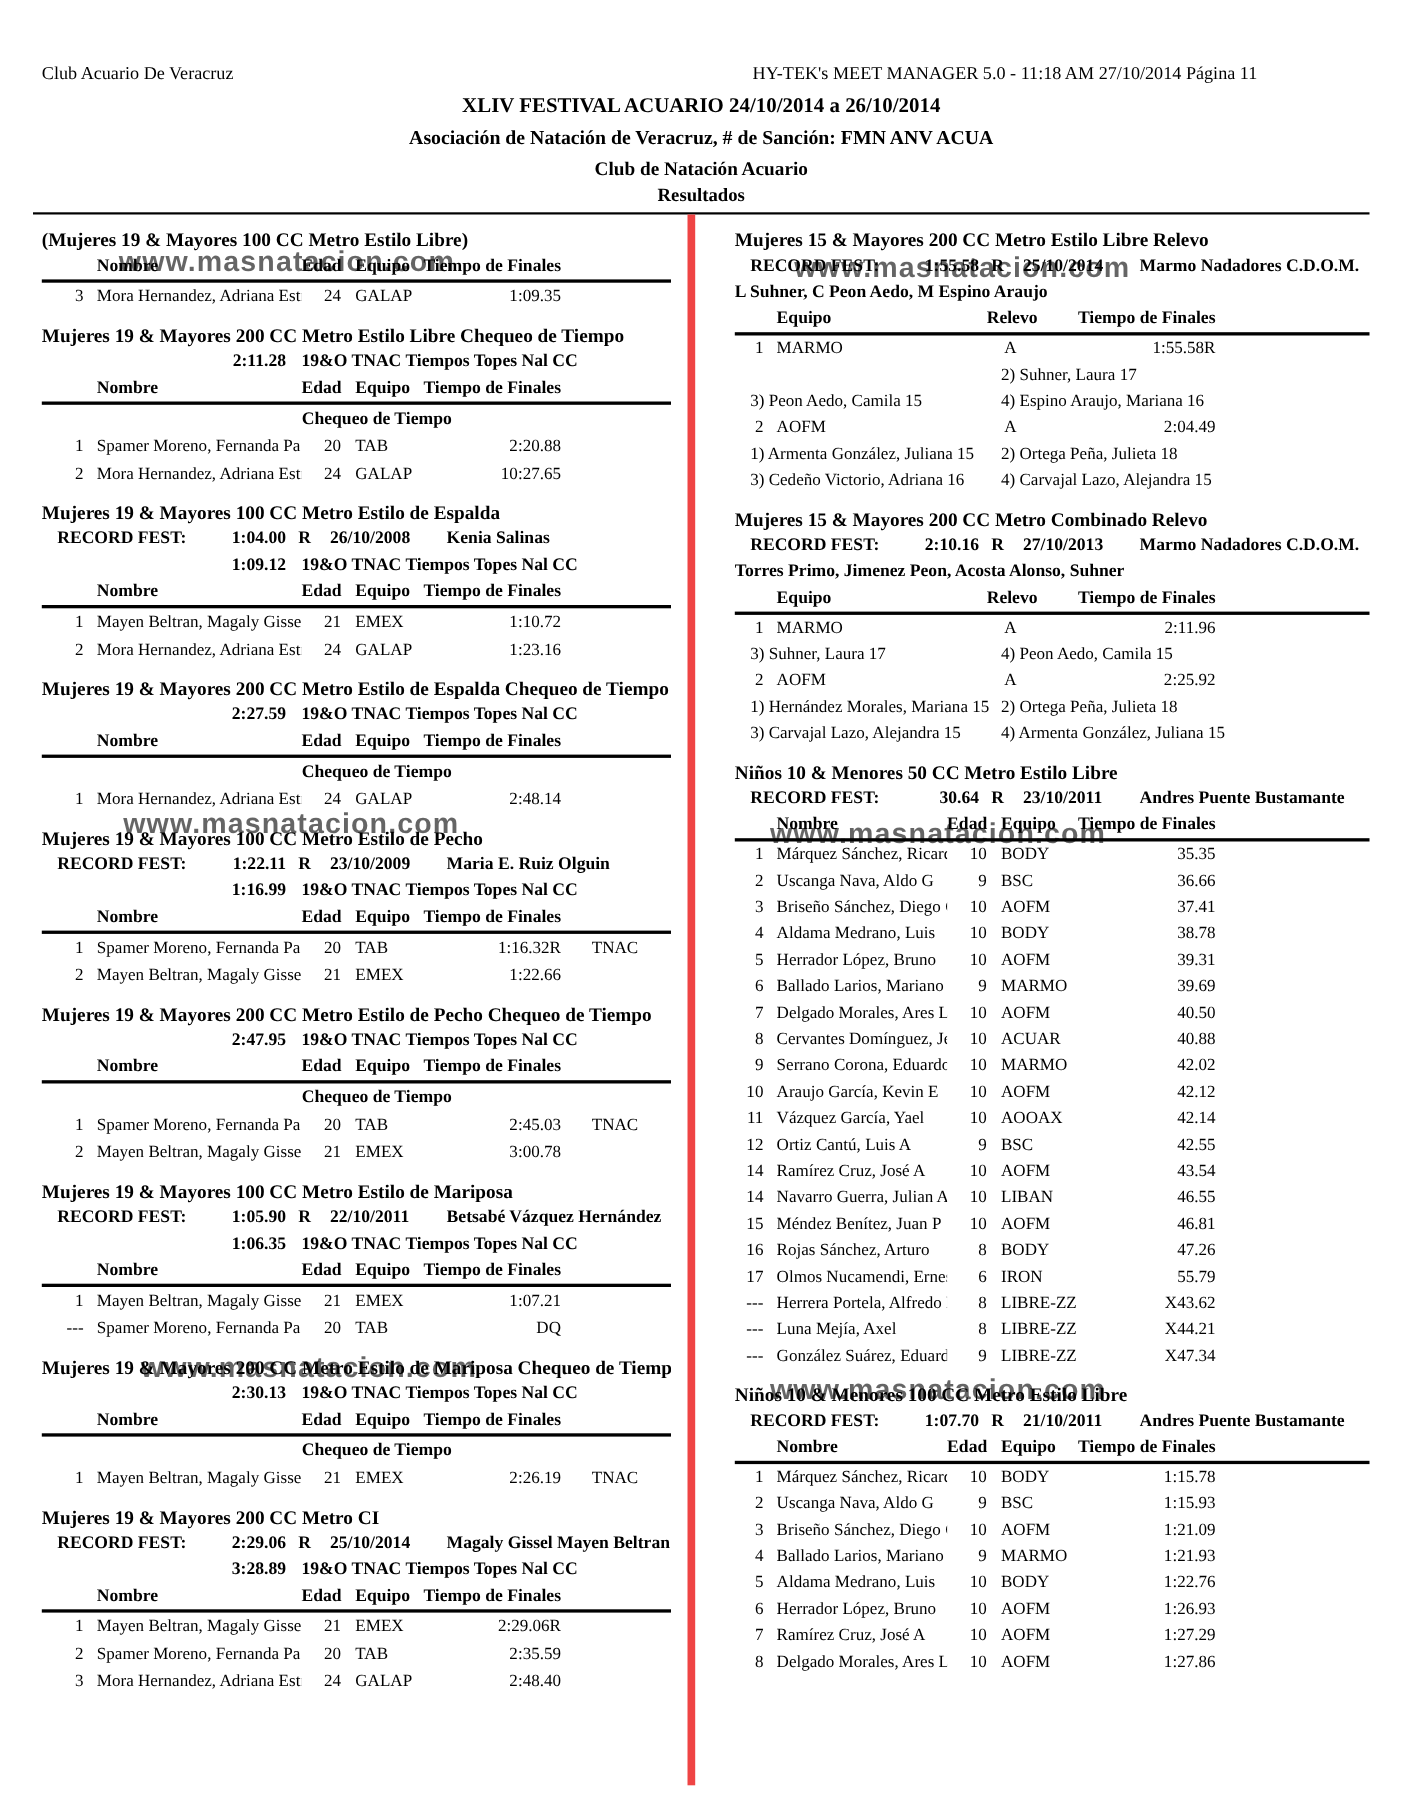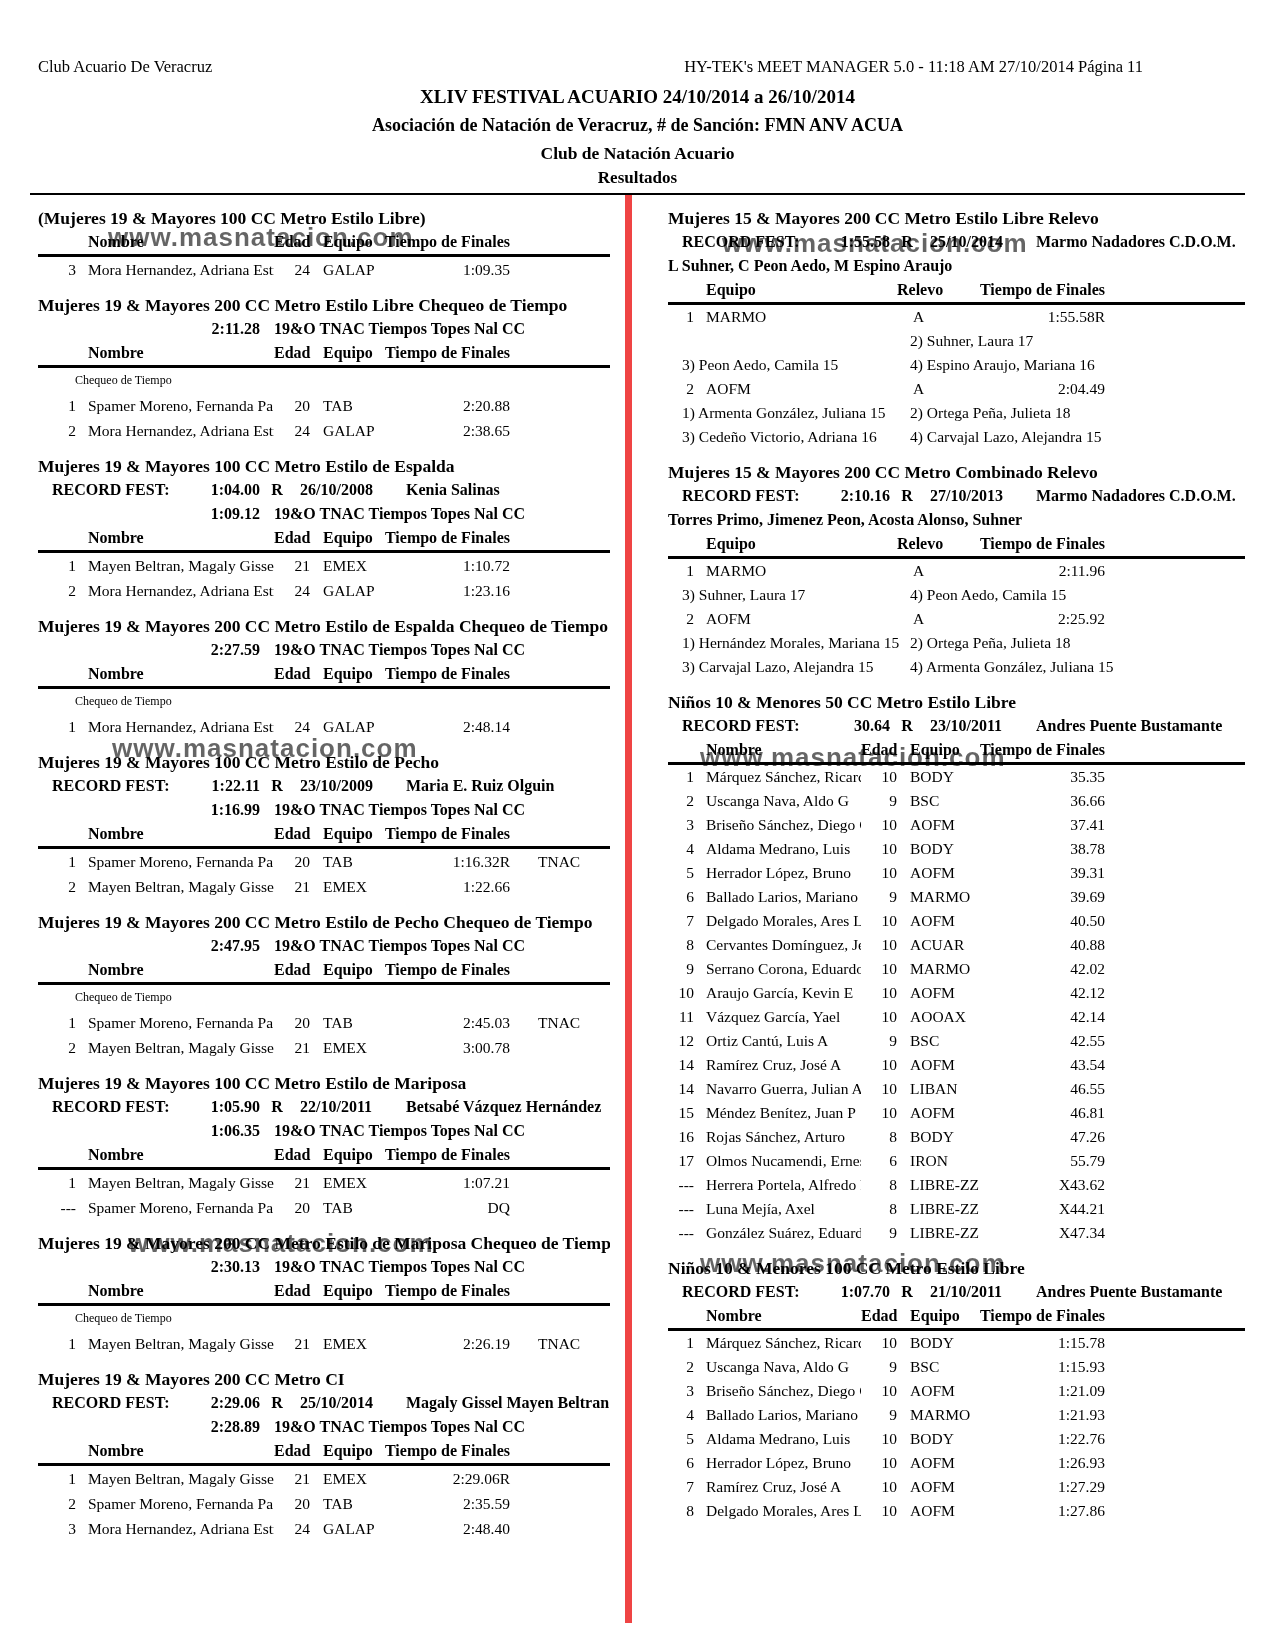--- a/index.html
+++ b/index.html
@@ -31,21 +31,21 @@
   .rl-label{width:132px;}
   .rl-time{width:76px;text-align:right;}
   .rl-r{width:34px;text-align:center;}
   .rl-date{width:112px;padding-left:6px;box-sizing:border-box;}
   .rl-holder{flex:1;white-space:nowrap;overflow:hidden;}
   .ql-time{width:222px;text-align:right;}
   .ql-label{margin-left:14px;text-align:right;}
   .names-line{font-weight:bold;font-size:16px;line-height:24px;white-space:nowrap;overflow:hidden;}
   .thead{display:grid;font-weight:bold;font-size:16px;line-height:24px;
          border-bottom:3px solid #000;}
-  .subhdr{font-weight:normal;font-size:12px;line-height:25px;padding-left:37px;}
+  .subhdr{font-weight:bold;font-size:16px;line-height:25px;padding-left:37px;text-align:center;}
   
   .grid-ind-l{grid-template-columns:38px 198px 36px 80px 120px 100px;}
   .grid-ind-r{grid-template-columns:26px 167px 36px 90px 118px 140px;}
   .grid-relay{grid-template-columns:26px 191px 90px 130px 140px;}
   .grid-swim{grid-template-columns:14px 228px 335px;}
   .irow{display:grid;font-size:15.5px;line-height:25px;}
   .col-right .irow{line-height:24px;}
   .c-place{text-align:right;white-space:nowrap;}
   .c-name{padding-left:12px;white-space:nowrap;overflow:hidden;}
   .c-age{text-align:right;}
@@ -113,21 +113,21 @@
         <span class="c-age">20</span>
         <span class="c-team">TAB</span>
         <span class="c-time">2:20.88</span>
         <span class="c-std"></span>
       </div>
       <div class="irow grid-ind-l">
         <span class="c-place">2</span>
         <span class="c-name">Mora Hernandez, Adriana Estr</span>
         <span class="c-age">24</span>
         <span class="c-team">GALAP</span>
-        <span class="c-time">2:38.65</span>
+        <span class="c-time">10:27.65</span>
         <span class="c-std"></span>
       </div>
       <div class="sec-title">Mujeres 19 &amp; Mayores 100 CC Metro Estilo de Espalda</div>
       <div class="recline">
         <span class="rl-label">RECORD FEST:</span>
         <span class="rl-time">1:04.00</span>
         <span class="rl-r">R</span>
         <span class="rl-date">26/10/2008</span>
         <span class="rl-holder">Kenia Salinas</span>
       </div>
@@ -295,21 +295,21 @@
       </div>
       <div class="sec-title">Mujeres 19 &amp; Mayores 200 CC Metro CI</div>
       <div class="recline">
         <span class="rl-label">RECORD FEST:</span>
         <span class="rl-time">2:29.06</span>
         <span class="rl-r">R</span>
         <span class="rl-date">25/10/2014</span>
         <span class="rl-holder">Magaly Gissel Mayen Beltran</span>
       </div>
       <div class="qualline">
-        <span class="ql-time">2:28.89</span>
+        <span class="ql-time">3:28.89</span>
         <span class="ql-label">19&amp;O TNAC Tiempos Topes Nal CC</span>
       </div>
       <div class="thead grid-ind-l">
         <span class="gc2 h-name">Nombre</span>
         <span class="gc3 h-age">Edad</span>
         <span class="gc4 h-team">Equipo</span>
         <span class="gc5 h-time">Tiempo de Finales</span>
       </div>
       <div class="irow grid-ind-l">
         <span class="c-place">1</span>

